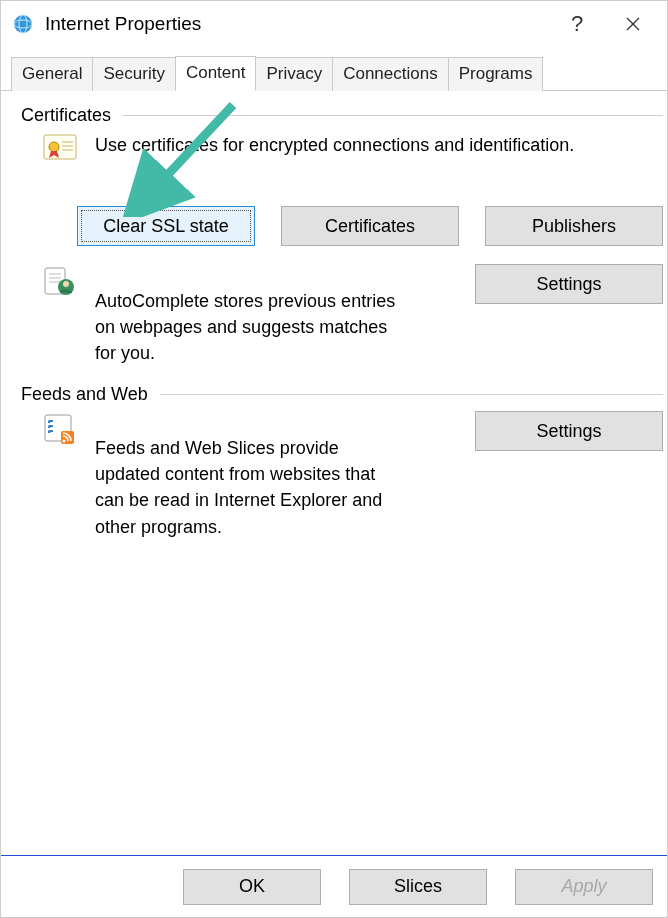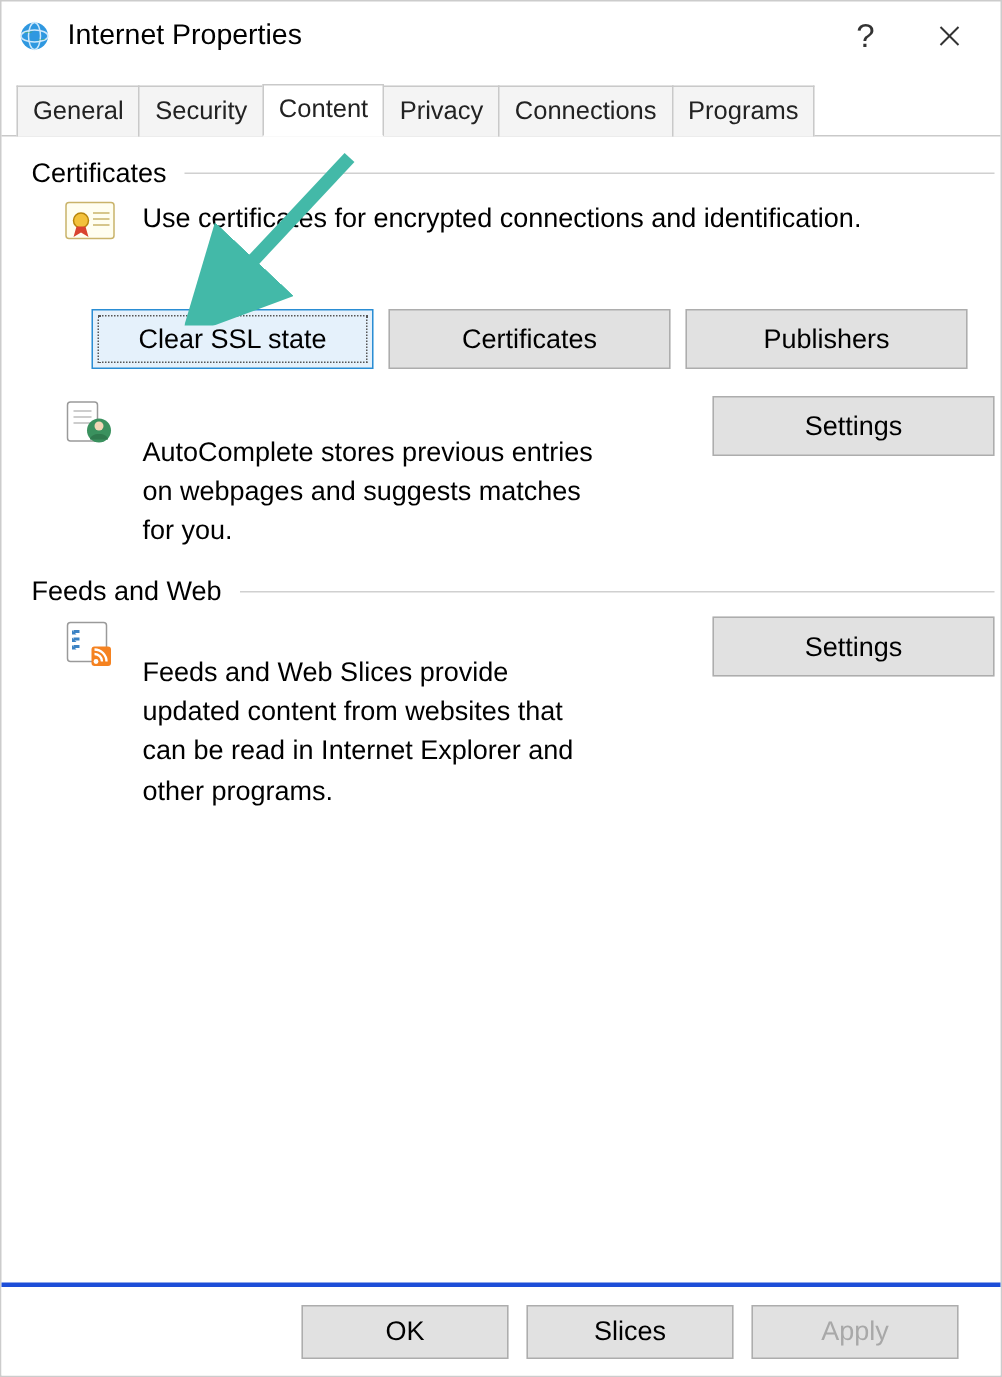--- a/index.html
+++ b/index.html
@@ -107,43 +107,44 @@
     margin-left: auto;
   }
   .btn {
     background: #e1e1e1;
     border: 1px solid #adadad;
     font-size: 18px;
     color: #000;
     display: inline-flex; align-items: center; justify-content: center;
     cursor: default;
     user-select: none;
-  }
-  .btn.disabled { color: #a8a8a8; }
+    margin-left: 16px;
+  }
+  .btn.disabled { color: #a8a8a8; font-style: italic; }
   .btn.focus {
     background: #e5f1fb;
     border: 1px solid #2a8dd4;
     outline: 1px dotted #555;
     outline-offset: -5px;
   }
   .certbtns {
     display: flex;
     gap: 10px;
     margin-top: 34px;
     padding-left: 40px;
   }
   .certbtns .btn { width: 188px; height: 40px; }
   .sidebtn { width: 188px; height: 40px; }
 
   .footer {
     height: 62px;
-    border-top: 3px solid #1d4ed8;
+    border-top: 1px solid #1d4ed8;
     display: flex; align-items: center; justify-content: flex-end;
     gap: 12px;
-    padding-right: 28px;
+    padding-right: 14px;
     background: #fff;
   }
   .footer .btn { width: 138px; height: 36px; font-size: 18px;}
 
   
   .arrow-svg {
     position: absolute;
     left: 122px; top: 6px;
     pointer-events: none;
   }

